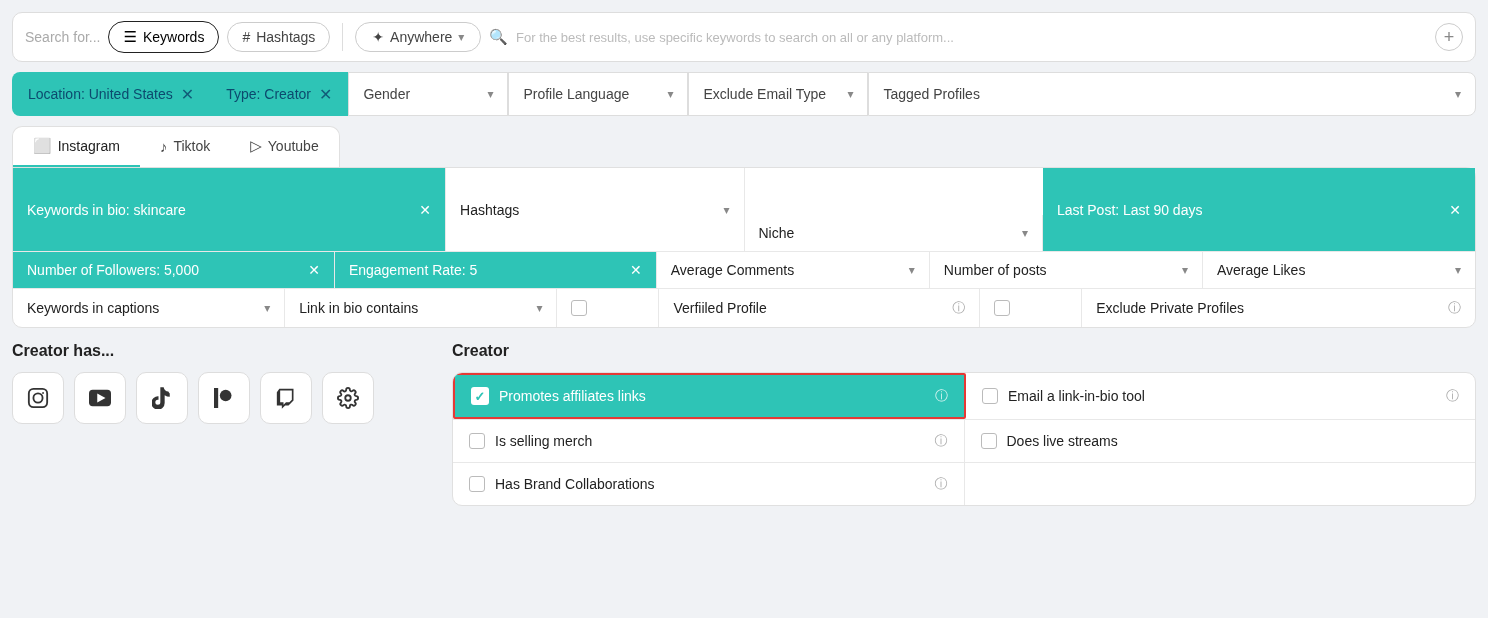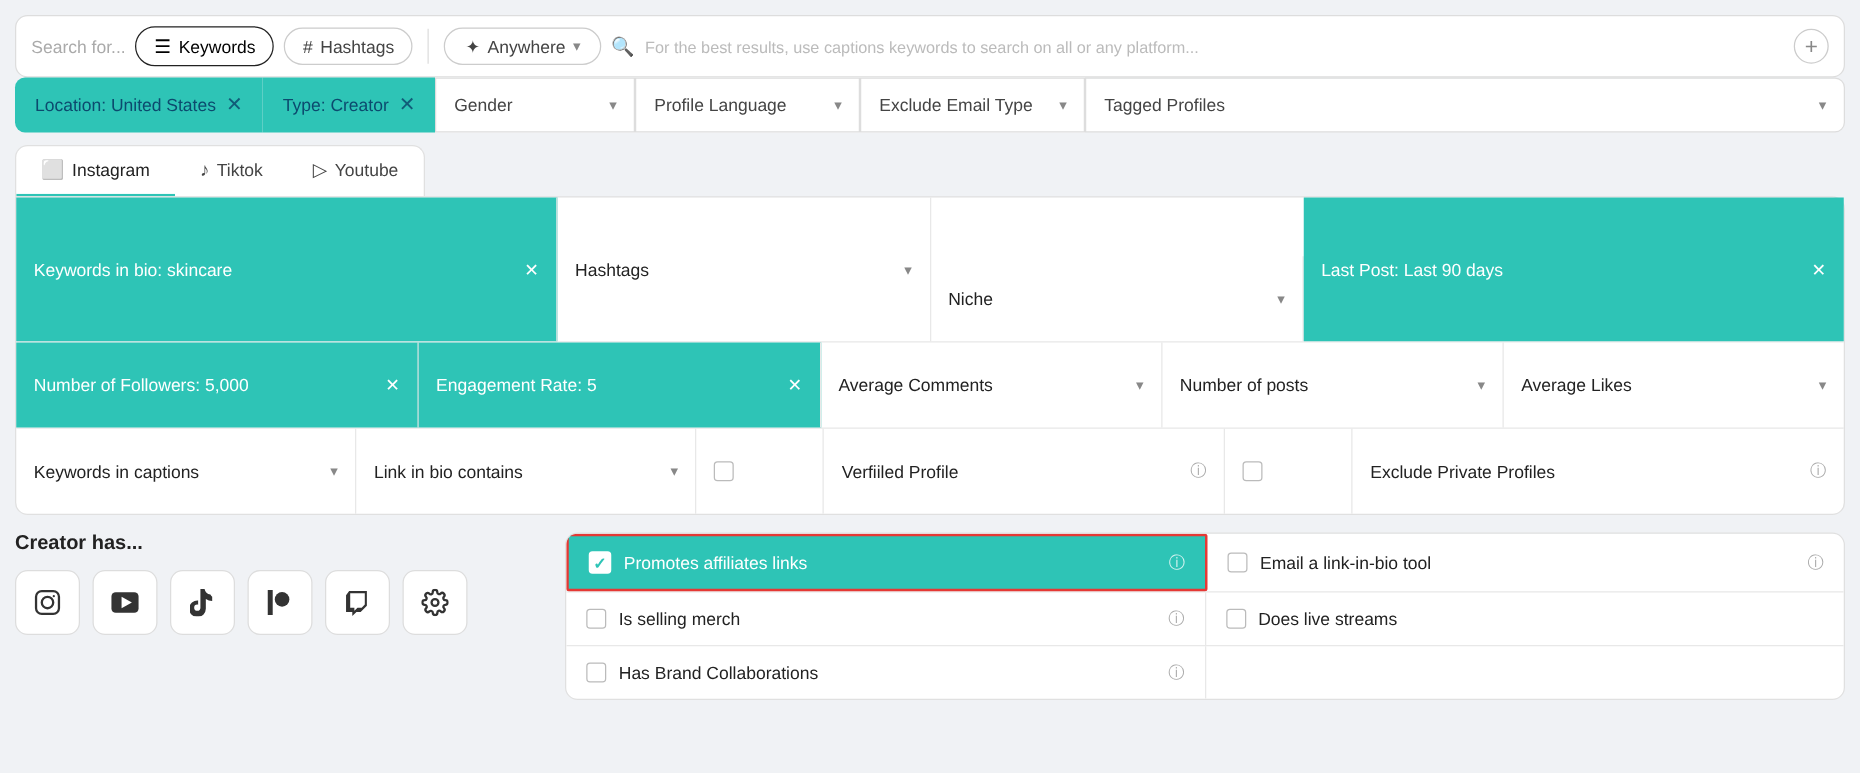--- a/index.html
+++ b/index.html
@@ -15,20 +15,21 @@
     }
     
     .search-row {
       display: flex;
       align-items: center;
       background: #fff;
       border: 1px solid #ddd;
       border-radius: 10px;
       padding: 8px 12px;
       gap: 8px;
+      margin-bottom: 10px;
     }
     .search-for {
       color: #aaa;
       font-size: 14px;
       min-width: 70px;
     }
     .search-btn {
       display: flex;
       align-items: center;
       gap: 6px;
@@ -176,21 +177,21 @@
       align-items: stretch;
       border-bottom: 1px solid #e8e8e8;
     }
     .filter-grid-row:last-child {
       border-bottom: none;
     }
     .filter-cell {
       display: flex;
       align-items: center;
       justify-content: space-between;
-      padding: 26px 14px;
+      padding: 10px 14px;
       font-size: 14px;
       border-right: 1px solid #e8e8e8;
       cursor: pointer;
       gap: 8px;
     }
     .filter-cell:last-child {
       border-right: none;
     }
     .filter-cell.teal-bg {
       background: #2ec4b6;
@@ -341,21 +342,21 @@
       <span>Hashtags</span>
     </button>
     <div class="separator"></div>
     <button class="anywhere-btn">
       <span>✦</span>
       <span>Anywhere</span>
       <span class="chevron">▾</span>
     </button>
     <div class="search-input-area">
       <span style="font-size:15px;color:#bbb;">🔍</span>
-      <span style="color:#bbb;font-size:13px;">For the best results, use captions keywords to search on all or any platform...</span>
+      <span style="color:#bbb;font-size:13px;">For the best results, use specific keywords to search on all or any platform...</span>
     </div>
     <div class="search-add-btn">+</div>
   </div>
 
   <div class="filter-row">
     <div class="filter-tag" style="border-radius:8px 0 0 8px;">
       <span>Location: United States</span>
       <span class="close-x">✕</span>
     </div>
     <div class="filter-tag">
@@ -505,20 +506,21 @@
         <div class="social-icon-btn">
           <svg width="22" height="22" viewBox="0 0 24 24" fill="none" stroke="#333" stroke-width="2">
               <circle cx="12" cy="12" r="3"></circle>
               <path d="M19.4 15a1.65 1.65 0 0 0 .33 1.82l.06.06a2 2 0 0 1-2.83 2.83l-.06-.06a1.65 1.65 0 0 0-1.82-.33 1.65 1.65 0 0 0-1 1.51V21a2 2 0 0 1-4 0v-.09A1.65 1.65 0 0 0 9 19.4a1.65 1.65 0 0 0-1.82.33l-.06.06a2 2 0 0 1-2.83-2.83l.06-.06A1.65 1.65 0 0 0 4.68 15a1.65 1.65 0 0 0-1.51-1H3a2 2 0 0 1 0-4h.09A1.65 1.65 0 0 0 4.6 9a1.65 1.65 0 0 0-.33-1.82l-.06-.06a2 2 0 0 1 2.83-2.83l.06.06A1.65 1.65 0 0 0 9 4.68a1.65 1.65 0 0 0 1-1.51V3a2 2 0 0 1 4 0v.09a1.65 1.65 0 0 0 1 1.51 1.65 1.65 0 0 0 1.82-.33l.06-.06a2 2 0 0 1 2.83 2.83l-.06.06A1.65 1.65 0 0 0 19.4 9a1.65 1.65 0 0 0 1.51 1H21a2 2 0 0 1 0 4h-.09a1.65 1.65 0 0 0-1.51 1z"></path>
             </svg>
         </div>
       </div>
     </div>
 
     <div class="creator-section">
+      <h3>Creator</h3>
       <div class="creator-grid">
 
         <div class="creator-grid-row">
           <div class="creator-cell highlighted" style="border:2px solid #e53935; background:#2ec4b6;">
             <div class="checkbox-teal">✓</div>
             <span>Promotes affiliates links</span>
             <span class="info-icon" style="color:rgba(255,255,255,0.8);margin-left:auto;">ⓘ</span>
           </div>
           <div class="creator-cell">
             <div class="checkbox"></div>

